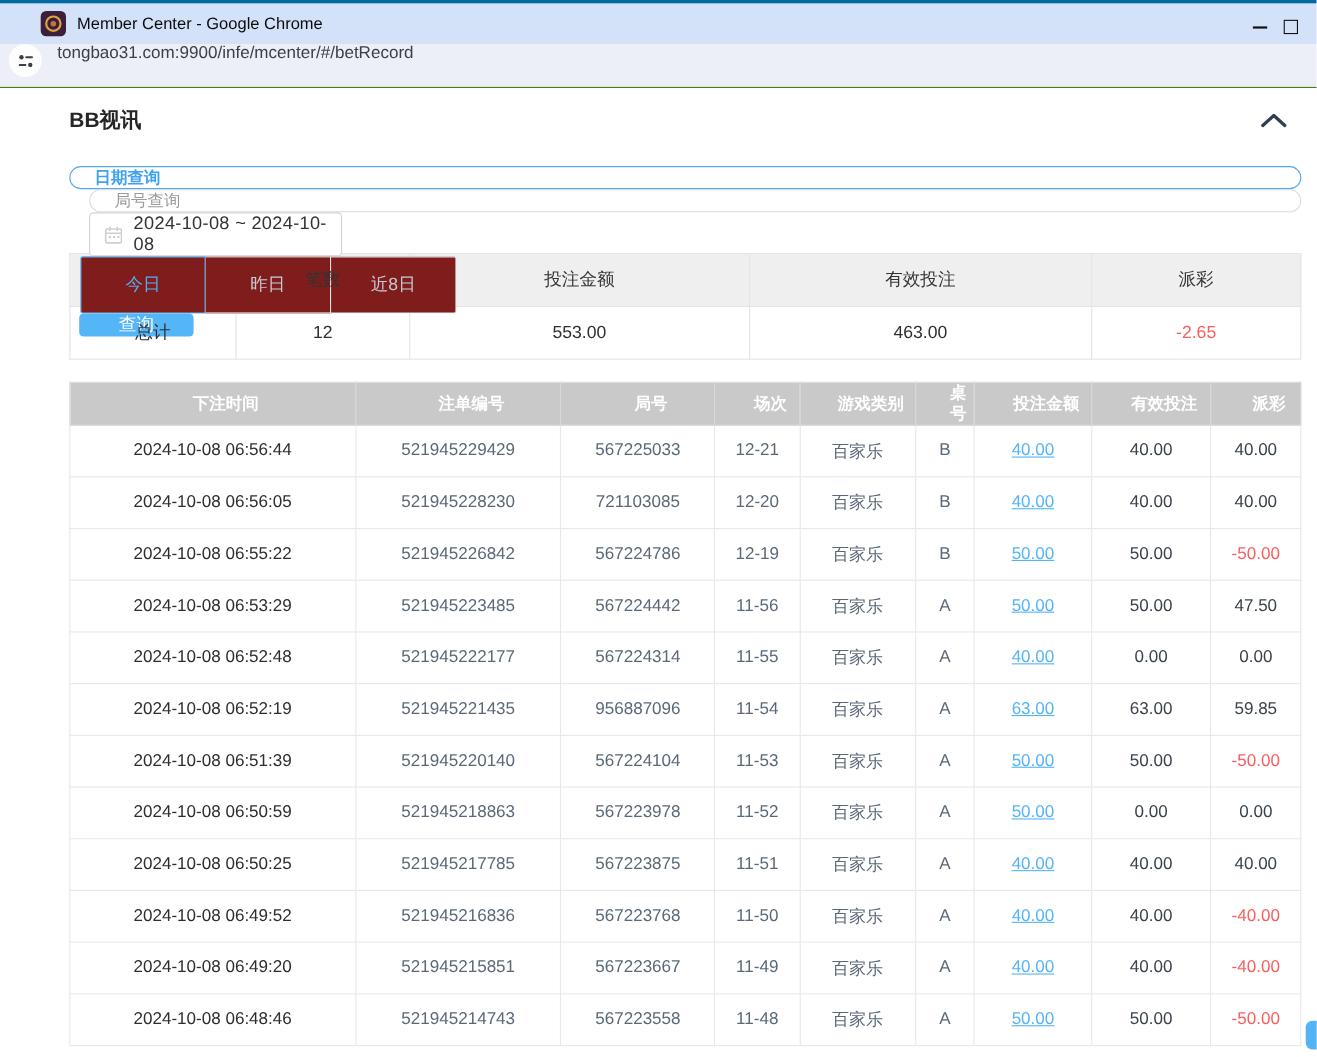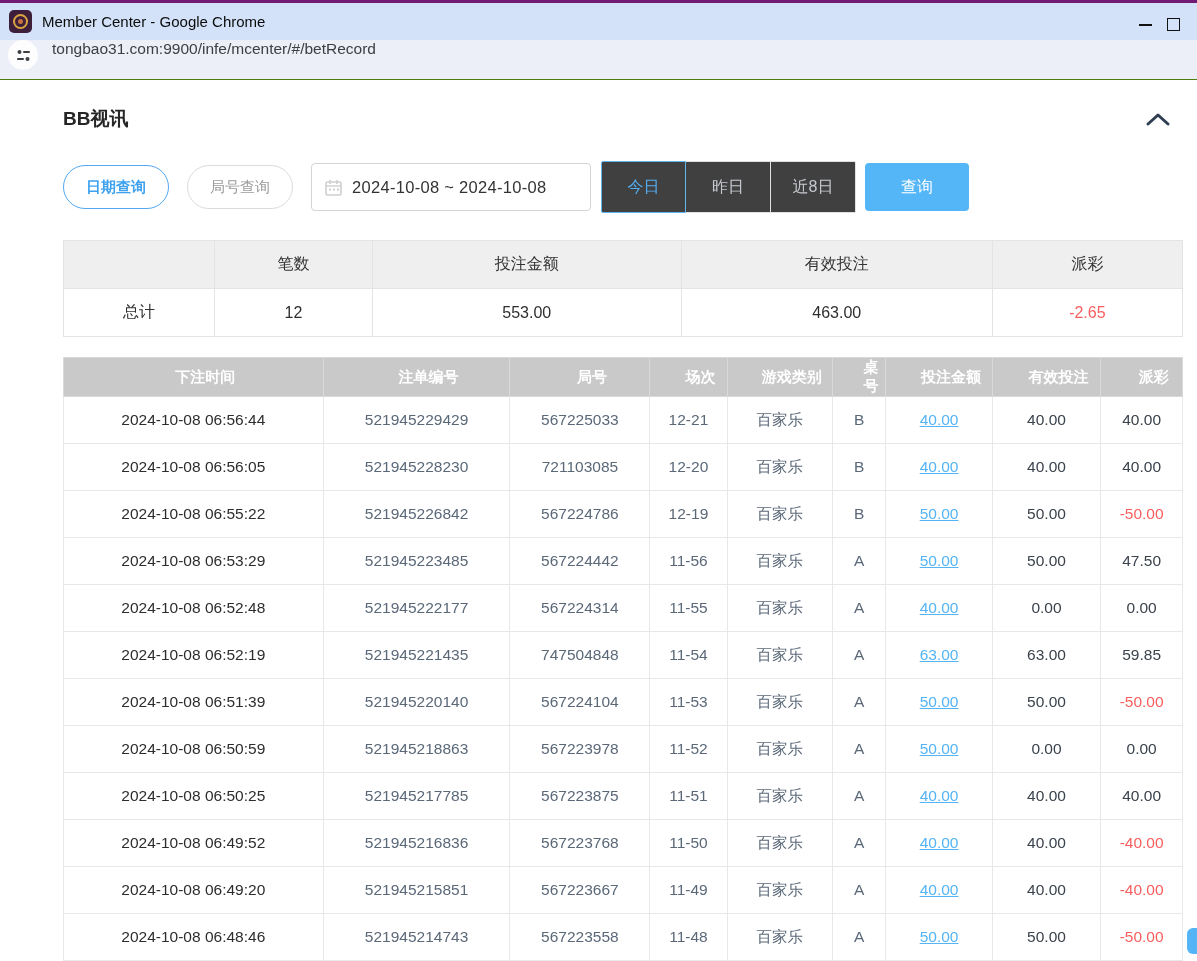--- a/index.html
+++ b/index.html
@@ -1,50 +1,50 @@
 <!DOCTYPE html>
 <html><head>
 <meta charset="utf-8">
 <style>
   * { margin:0; padding:0; box-sizing:border-box; }
   html,body { width:1197px; height:961px; }
   body { font-family:"Liberation Sans","DejaVu Sans",sans-serif; background:#fff; }
   .window { position:relative; width:1197px; height:961px; overflow:hidden; background:#fff; }
 
   
-  .titlebar { position:relative; height:40px; background:#d3e2f9; border-top:3px solid #701a75; display:flex; align-items:center; }
+  .titlebar { position:relative; height:40px; background:#d3e2f9; border-top:3px solid #0369a1; display:flex; align-items:center;padding-left:28px; }
   .favicon { width:23px; height:23px; margin-left:9px; border-radius:5px; background:#3d1f3c; position:relative; flex:0 0 auto; }
   .favicon::before { content:""; position:absolute; left:4px; top:4px; width:11px; height:11px; border:2px solid #d9a441; border-radius:50%; }
   .favicon::after { content:""; position:absolute; left:9px; top:9px; width:5px; height:5px; background:#c8733c; border-radius:50%; }
   .win-title { margin-left:10px; font-size:15px; color:#0b0b0b; }
   .win-controls { position:absolute; right:0; top:3px; height:37px; display:flex; align-items:center; }
   .win-btn { width:44px; height:37px; display:flex; align-items:center; justify-content:center; color:#000; cursor:default; }
   .min-glyph { display:block; width:13px; height:0; border-top:2px solid #111; }
   .max-glyph { display:block; width:13px; height:13px; border:1.8px solid #111; }
   .win-btn.maximize { width:30px; justify-content:flex-start; }
 
   
   .urlbar { height:40px; background:#edeff8; border-bottom:1px solid #4d7c0f; display:flex; align-items:flex-start; }
   .tune-wrap { width:30px; height:30px; margin-left:8px; border-radius:50%; background:#fdfdfd; display:flex; align-items:center; justify-content:center; }
   .url-text { margin-left:14px; font-size:15.5px; color:#3c4043; }
 
   
   .content { padding:0 14px 0 63px; background:#fff; }
-  .page-header { display:flex; align-items:center; justify-content:space-between; padding-top:26px; }
+  .page-header { display:flex; align-items:center; justify-content:space-between; padding-top:16px; }
   .page-title { font-size:19px; font-weight:bold; color:#262626; }
   .collapse-btn { margin-right:12px; cursor:pointer; display:flex; }
 
-  .filter-row { display:flex; align-items:center; margin-top:29px; height:52px; }
+  .filter-row { display:flex; margin-top:29px; height:52px;flex-direction:column; }
   .pill { height:44px; padding:0 22px; border-radius:22px; background:#fff; font-size:15px; display:flex; align-items:center; cursor:pointer; }
   .pill.active { border:1px solid #53a8f0; color:#3fa2f0; font-weight:bold; }
   .pill.inactive { border:1px solid #dcdcdc; color:#9a9a9a; margin-left:18px;font-family:Liberation Mono, monospace; }
-  .date-box { margin-left:18px; height:48px; width:280px; border:1px solid #d4d4d4; border-radius:4px; display:flex; align-items:center; padding-left:13px; background:#fff; cursor:pointer; }
+  .date-box { margin-left:18px; height:48px; width:230px; border:1px solid #d4d4d4; border-radius:4px; display:flex; align-items:center; padding-left:13px; background:#fff; cursor:pointer; }
   .date-text { margin-left:10px; font-size:16.5px; color:#333; letter-spacing:.3px; }
   .seg-group { display:flex; margin-left:10px; height:52px; }
-  .seg-btn { width:85px; height:52px; background:#404040; font-size:16px; display:flex; align-items:center; justify-content:center; cursor:pointer; }
+  .seg-btn { width:114px; height:52px; background:#7f1d1d; font-size:16px; display:flex; align-items:center; justify-content:center; cursor:pointer; }
   .seg-btn.active { border:1px solid #62b5f0; color:#53aef2; border-radius:2px 0 0 2px; }
   .seg-btn.inactive { border:1px solid #e2e2e2; border-left:none; color:#c6cad0; }
   .seg-btn.last { border-radius:0 2px 2px 0; }
   .search-btn { margin-left:9px; width:104px; height:48px; background:#55b6f7; color:#fff; font-size:16px; border:none; border-radius:4px; display:flex; align-items:center; justify-content:center; cursor:pointer; }
 
   
   table { border-collapse:collapse; width:100%; table-layout:fixed; }
   .summary-wrap { margin-top:27px; }
   .summary-table td, .summary-table th { border:1px solid #e4e4e4; text-align:center; font-size:16px; font-weight:normal; }
   .summary-table thead th { background:#efefef; color:#333; height:48px; }
@@ -240,21 +240,21 @@
     <td class="c-dim">百家乐</td>
     <td class="c-dim">A</td>
     <td><a class="bet-link">40.00</a></td>
     <td class="c-dark">0.00</td>
     <td class="c-dark">0.00</td>
   </tr>
 
   <tr>
     <td class="c-time">2024-10-08 06:52:19</td>
     <td class="c-dim">521945221435</td>
-    <td class="c-dim">747504848</td>
+    <td class="c-dim">956887096</td>
     <td class="c-dim">11-54</td>
     <td class="c-dim">百家乐</td>
     <td class="c-dim">A</td>
     <td><a class="bet-link">63.00</a></td>
     <td class="c-dark">63.00</td>
     <td class="c-dark">59.85</td>
   </tr>
 
   <tr>
     <td class="c-time">2024-10-08 06:51:39</td>

